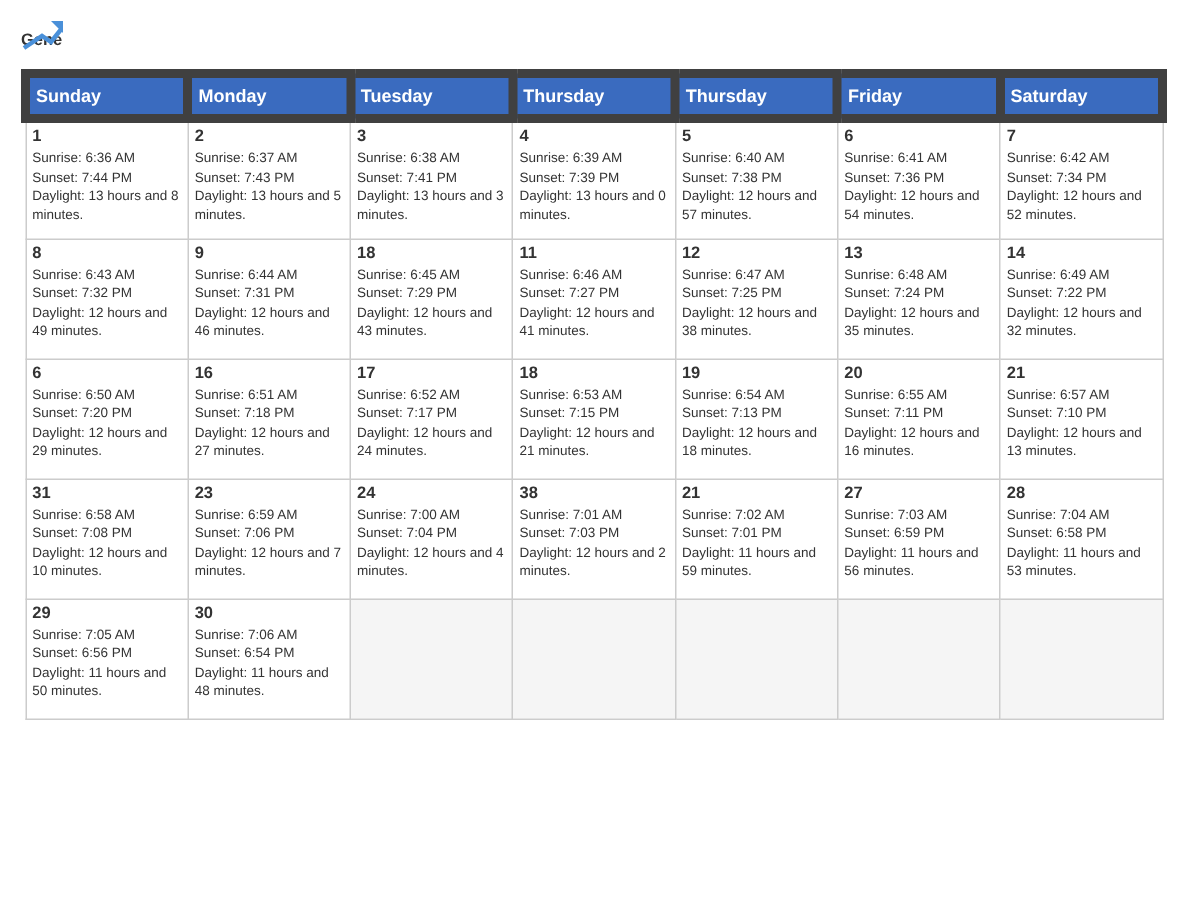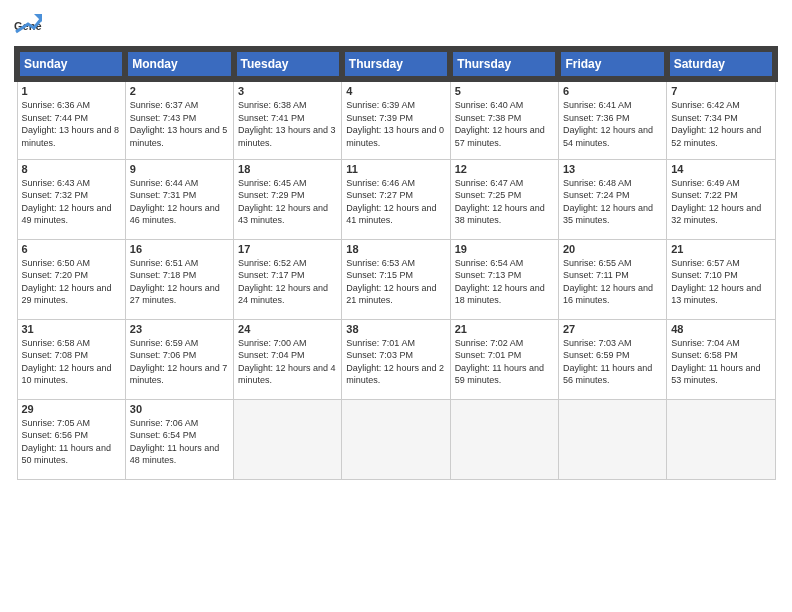--- a/index.html
+++ b/index.html
@@ -342,21 +342,21 @@
         </td>
           <td>
           <div class="day-num">27</div>
           <div class="day-detail">
             Sunrise: 7:03 AM<br>
             Sunset: 6:59 PM<br>
             Daylight: 11 hours and 56 minutes.
           </div>
         </td>
           <td>
-          <div class="day-num">48</div>
+          <div class="day-num">28</div>
           <div class="day-detail">
             Sunrise: 7:04 AM<br>
             Sunset: 6:58 PM<br>
             Daylight: 11 hours and 53 minutes.
           </div>
         </td>
         </tr>
         <tr>
           <td>
           <div class="day-num">29</div>

